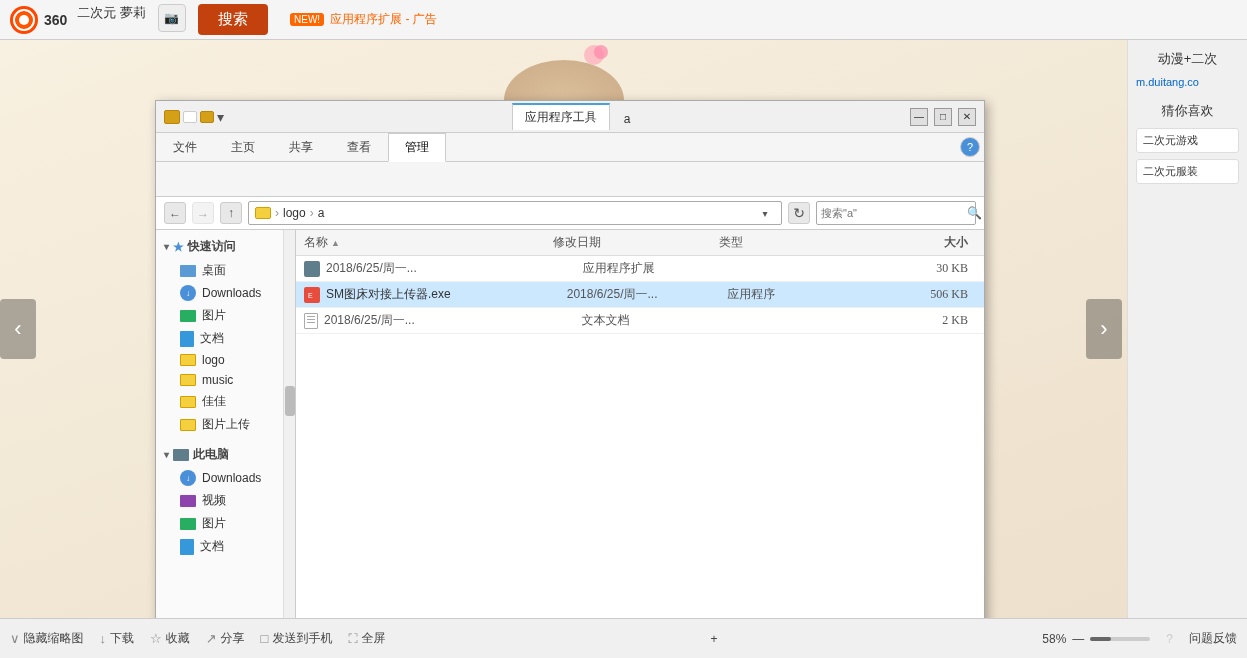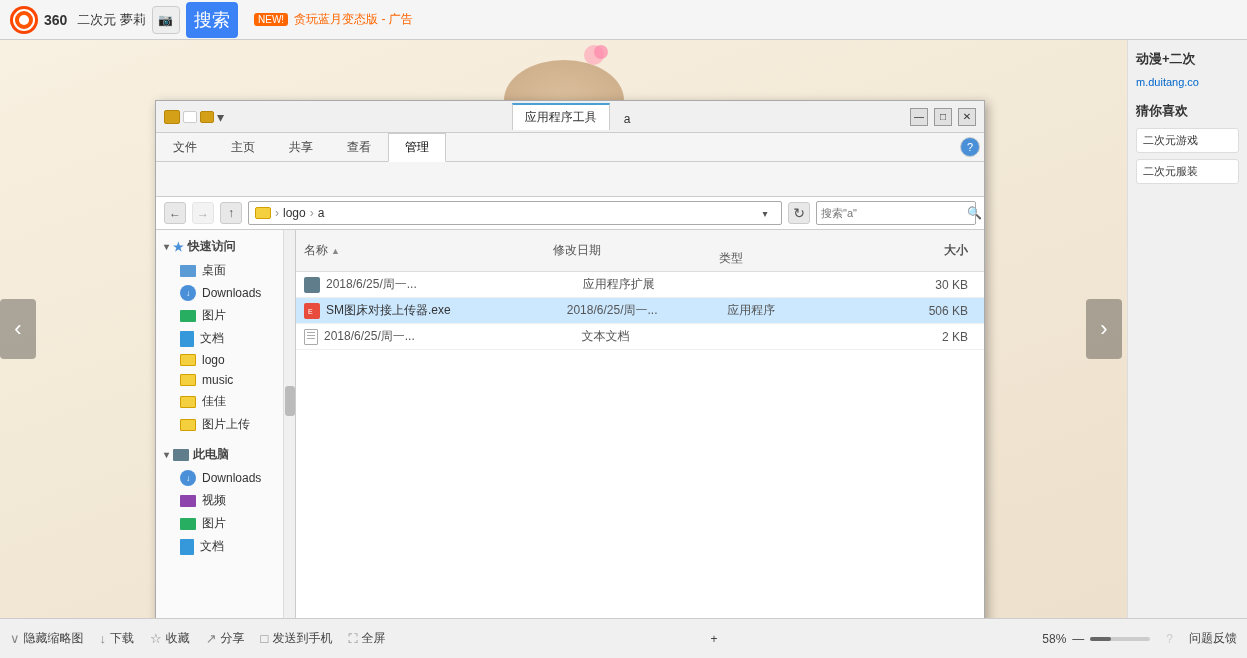--- a/index.html
+++ b/index.html
@@ -33,49 +33,48 @@
     }
 
     .logo-text {
       font-size: 14px;
       color: #333;
       font-weight: bold;
     }
 
     .search-area {
       display: flex;
-      align-items: center;
-      gap: 6px;
+      gap: 12px;
       flex: 1;
       max-width: 400px;
     }
 
     .search-keyword {
       font-size: 13px;
       color: #333;
     }
 
     .camera-btn {
       width: 28px; height: 28px;
       background: #eee;
       border: 1px solid #ccc;
       border-radius: 4px;
       display: flex; align-items: center; justify-content: center;
       cursor: pointer;
       color: #666;
     }
 
     .search-btn {
-      background: #3b82f6;
+      background: #c2410c;
       color: white;
       border: none;
-      padding: 6px 8px;
+      padding: 6px 20px;
       border-radius: 4px;
       cursor: pointer;
-      font-size: 18px;
+      font-size: 15px;
     }
 
     .ad-area {
       display: flex;
       align-items: center;
       gap: 6px;
       margin-left: 10px;
     }
 
     .new-badge {
@@ -94,22 +93,23 @@
       top: 40px; right: 0;
       width: 120px; bottom: 40px;
       background: #f0f0f0;
       border-left: 1px solid #ddd;
       padding: 10px 8px;
     }
 
     .sidebar-title {
       font-size: 13px;
       color: #333;
-      font-weight: bold;
+      font-weight: normal;
       margin-bottom: 8px;
+      text-align: center;
     }
 
     .sidebar-link {
       font-size: 11px;
       color: #0066cc;
       margin-bottom: 6px;
     }
 
     .sidebar-section { margin-top: 14px; }
 
@@ -444,21 +444,21 @@
       align-items: center;
       padding: 4px 8px;
       border-bottom: 1px solid #ddd;
       background: #f5f5f5;
       font-size: 12px;
       color: #555;
     }
 
     .col-name { flex: 3; cursor: pointer; display: flex; align-items: center; gap: 3px; }
     .col-date { flex: 2; }
-    .col-type { flex: 2; margin-top: 16px; }
+    .col-type { flex: 2; }
     .col-size { flex: 1; text-align: right; padding-right: 8px; font-weight: bold; }
 
     .sort-arrow { font-size: 9px; color: #888; }
 
     .file-row {
       display: flex;
       align-items: center;
       padding: 4px 8px;
       border-bottom: 1px solid #f0f0f0;
       font-size: 12px;
@@ -500,21 +500,21 @@
 
     .txt-line {
       height: 1px;
       background: #aaa;
       width: 100%;
     }
 
     .file-name { flex: 3; color: #333; }
     .file-date { flex: 2; color: #555; }
     .file-type { flex: 2; color: #555; }
-    .file-size { flex: 1; text-align: right; padding-right: 8px; color: #555; }
+    .file-size { flex: 1; text-align: right; padding-right: 8px; color: #555; font-family: Liberation Serif, serif; }
 
     
     .scrollbar-track {
       position: absolute;
       right: 0;
       top: 0;
       bottom: 0;
       width: 12px;
       background: #f0f0f0;
       border-left: 1px solid #ddd;
@@ -613,21 +613,21 @@
       </svg>
     </div>
     <span class="logo-text">360</span>
   </div>
   <div class="search-area">
     <span class="search-keyword">二次元 夢莉</span>
     <div class="camera-btn">📷</div>
     <button class="search-btn">搜索</button>
     <div class="ad-area">
       <span class="new-badge">NEW!</span>
-      <span class="ad-text">贪玩蓝月变态版 - 广告</span>
+      <span class="ad-text">应用程序扩展 - 广告</span>
     </div>
   </div>
 </div>
 
 <div class="bg-image-area">
 
   <div style="position:absolute;top:0;left:0;right:0;bottom:0;background:linear-gradient(160deg,#f8f0e0,#ede0cc);"></div>
 
   <div style="position:absolute;top:20px;left:50%;transform:translateX(-50%);width:120px;height:80px;background:radial-gradient(ellipse,#c8a070,#b08050);border-radius:50% 50% 30% 30%;opacity:0.6;"></div>
   <div style="position:absolute;top:5px;left:calc(50% + 20px);width:20px;height:20px;background:#ffaabb;border-radius:50%;opacity:0.7;"></div>

